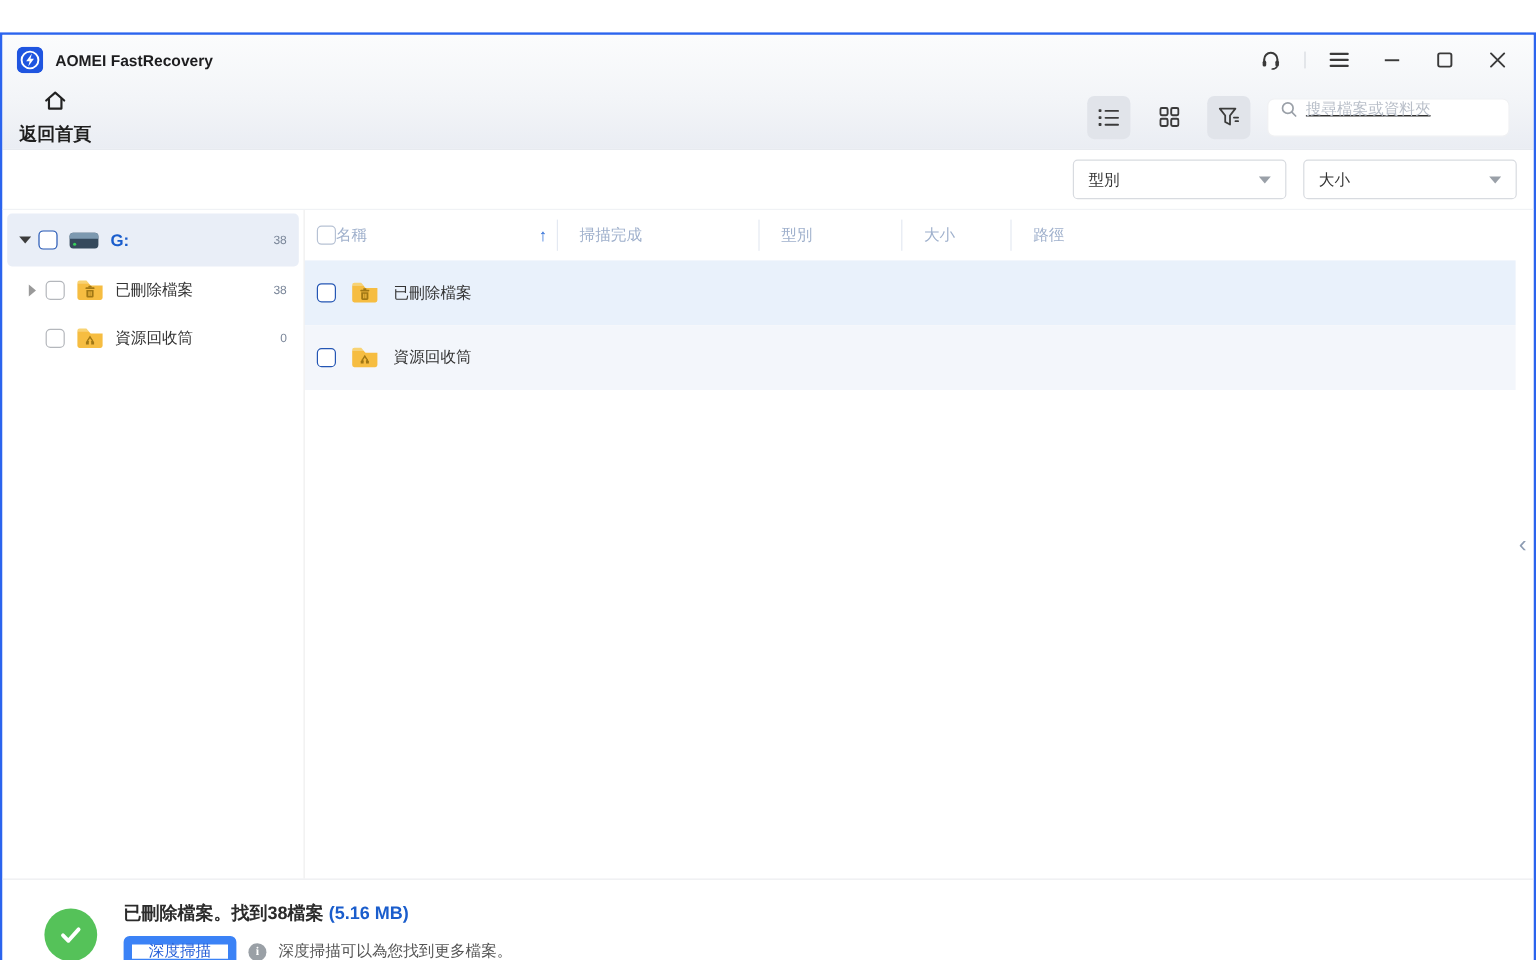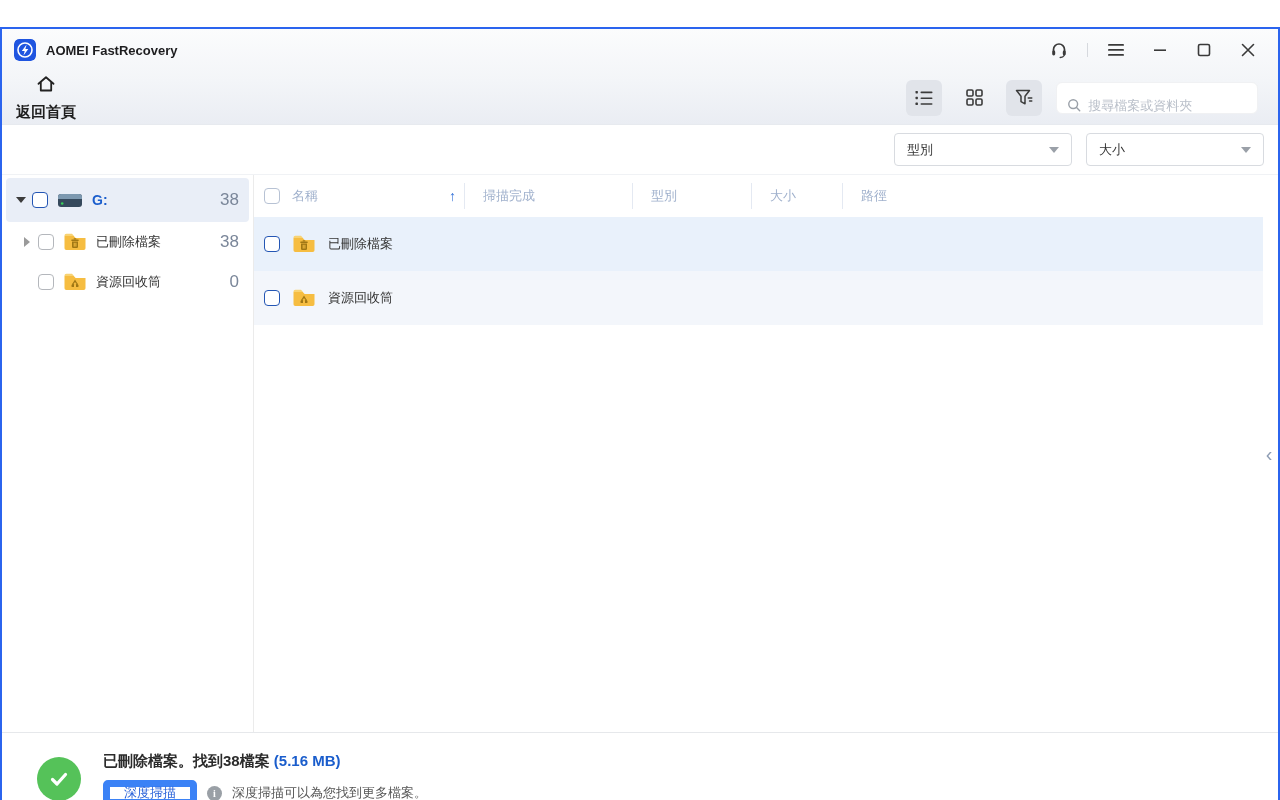--- a/index.html
+++ b/index.html
@@ -15,21 +15,21 @@
   .tb-btn { width:40px; height:30px; display:flex; align-items:center; justify-content:center; cursor:default; }
   .tb-sep { width:1px; height:14px; background:#d6d9de; margin:0 4px; }
 
   
   .toolbar { height:53px; display:flex; align-items:center; padding:0 20px 0 14px; }
   .back-home { display:flex; align-items:center; gap:9px;flex-direction:column; }
   .back-home-label { font-size:15px; font-weight:700; color:#1f1f1f; }
   .toolbar-right { margin-left:auto; display:flex; align-items:center; gap:14px; }
   .icon-btn { width:36px; height:36px; border-radius:6px; display:flex; align-items:center; justify-content:center; }
   .icon-btn.active { background:#e1e4ea; }
-  .search-box { width:202px; height:32px; background:#fff; border-radius:6px; display:flex; align-items:flex-end; padding:0 10px; border:1px solid #f0f1f3; }
+  .search-box { width:202px; height:32px; background:#fff; border-radius:6px; display:flex; align-items:flex-start; padding:0 10px; border:1px solid #f0f1f3;text-decoration:underline; }
   .search-box input { border:none; outline:none; background:transparent; font-size:13px; color:#333; width:100%; margin-left:7px; font-family:inherit; }
   .search-box input::placeholder { color:#b9bfc9; }
 
   
   .filter-row { height:50px; background:#fff; display:flex; align-items:center; justify-content:flex-end; gap:14px; padding:0 14px; border-bottom:1px solid #f0f2f5; }
   .select { width:178px; height:33px; border:1px solid #d8dbe0; border-radius:4px; background:#fff; display:flex; align-items:center; justify-content:space-between; padding:0 12px; }
   .select-value { font-size:13px; color:#333; }
   .caret { width:0; height:0; border-left:5px solid transparent; border-right:5px solid transparent; border-top:6px solid #9aa0a8; }
 
   
@@ -39,28 +39,28 @@
   .tree-row.drive-row { height:44px; background:#e9eef7; border-radius:4px; margin:0 4px 0 4px; padding:0 10px 0 4px; }
   .tree-row.child { padding:0 14px 0 20px; }
   .exp-down { width:0; height:0; border-left:5px solid transparent; border-right:5px solid transparent; border-top:6px solid #3c3c3c; margin:0 6px 0 6px; }
   .exp-right { width:0; height:0; border-top:5px solid transparent; border-bottom:5px solid transparent; border-left:6px solid #9a9a9a; margin:0 8px 0 2px; }
   .exp-spacer { width:16px; }
   .checkbox { width:16px; height:16px; border-radius:4px; background:#fff; border:1.5px solid #b4b7bc; flex:0 0 auto; }
   .checkbox.blue { border-color:#2456b4; }
   .checkbox.header-cb { border-color:#b7c2d4; }
   .tree-icon { margin:0 9px; display:flex; }
   .drive-label { font-size:14px; font-weight:700; color:#1a5dcc; }
-  .tree-count { margin-left:auto; font-size:17px; color:#7a8699; }
+  .tree-count { margin-left:auto; font-size:10px; color:#7a8699; }
 
   
   .main { flex:1; display:flex; flex-direction:column; min-width:0; background:#fff; }
   .thead { height:42px; display:flex; align-items:center; }
   .col-divider { width:1px; height:26px; background:#e4e9f2; }
   .th { font-size:13px; color:#9fb0cc; display:flex; align-items:center; }
-  .th-name { width:210px; padding-left:10px; gap:12px; }
+  .th-name { width:210px; padding-left:10px; }
   .th-name .sort { margin-left:auto; margin-right:8px; color:#2f6fd8; font-size:14px; }
   .th-date { width:167px; padding-left:18px; }
   .th-type { width:118px; padding-left:18px; }
   .th-size { width:90px;  padding-left:18px; }
   .th-path { flex:1; padding-left:18px; }
   .trow { height:54px; display:flex; align-items:center; margin-right:15px; }
   .trow.shade-a { background:#e9f1fb; }
   .trow.shade-b { background:#f3f6fb; }
   .trow .cell-name { display:flex; align-items:center; gap:12px; padding-left:10px; font-size:13px; color:#333; }
   .trow .tree-icon { margin:0; }

